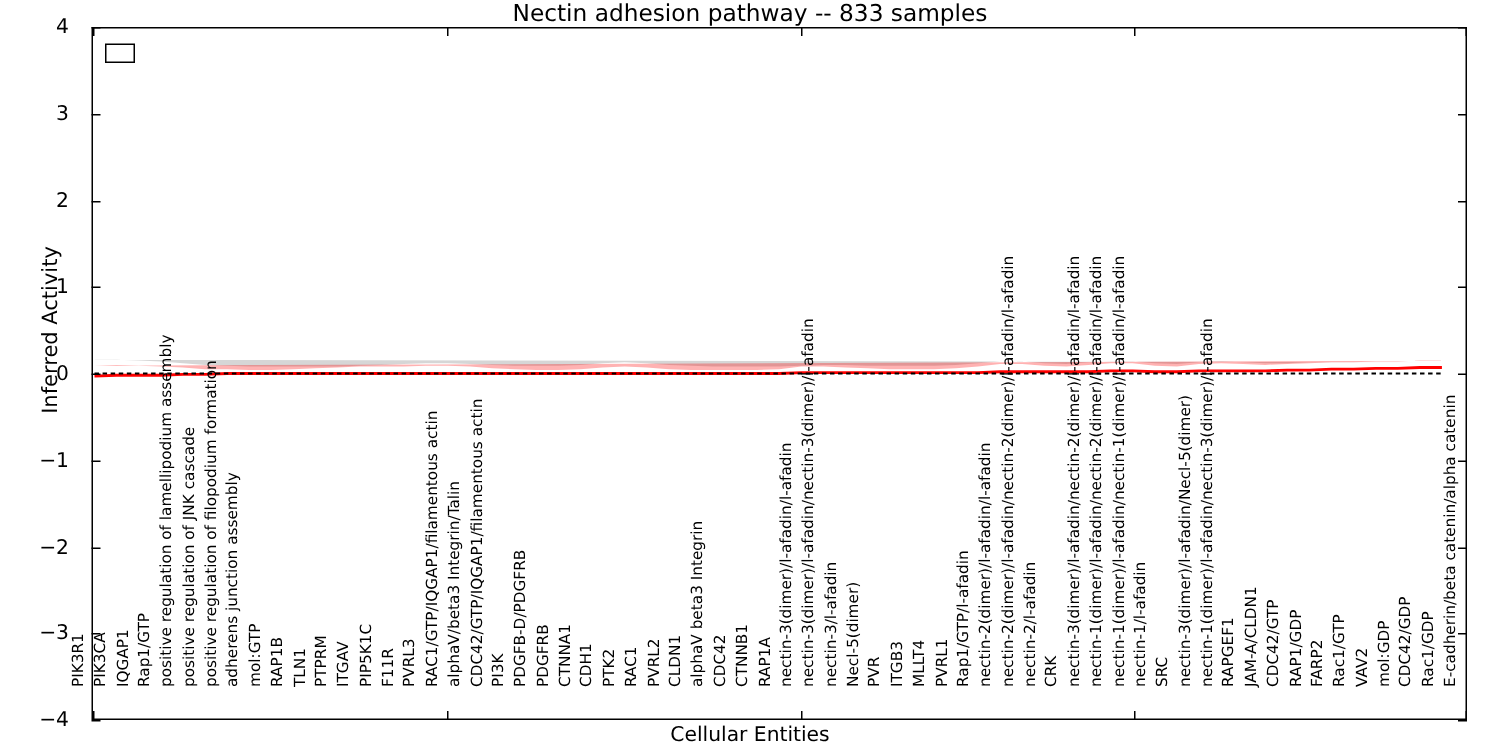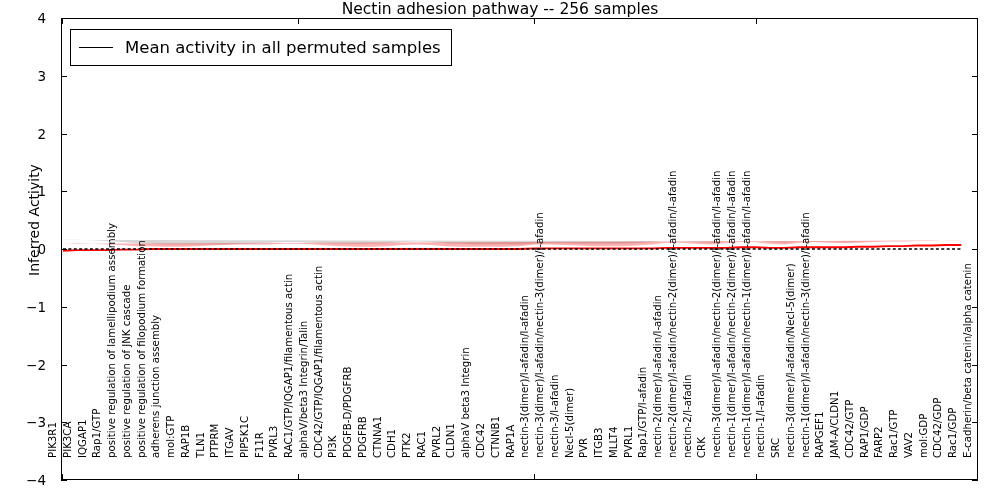--- a/index.html
+++ b/index.html
@@ -43,21 +43,21 @@
   .legrow{display:flex;align-items:center;height:24px;}
   .legline{width:34px;height:0;border-top:1.6px solid #000;margin-right:12px;}
   .legline.red{border-top-color:#ff0000;}
   .legtxt{font-size:16.5px;color:#000;white-space:nowrap;}
 </style>
 </head>
 <body>
 
 <div id="root">
 
-  <div id="title">Nectin adhesion pathway -- 256 samples</div>
+  <div id="title">Nectin adhesion pathway -- 833 samples</div>
 
   <div id="ylabels">
       <div class="ytick" style="top: 462px;">−4</div>
       <div class="ytick" style="top: 404.25px;">−3</div>
       <div class="ytick" style="top: 346.5px;">−2</div>
       <div class="ytick" style="top: 288.75px;">−1</div>
       <div class="ytick" style="top: 231px;">0</div>
       <div class="ytick" style="top: 173.25px;">1</div>
       <div class="ytick" style="top: 115.5px;">2</div>
       <div class="ytick" style="top: 57.75px;">3</div>
@@ -134,26 +134,23 @@
       <div class="xlab" style="left: 793.935px;">CDC42/GTP</div>
       <div class="xlab" style="left: 808.694px;">RAP1/GDP</div>
       <div class="xlab" style="left: 823.452px;">FARP2</div>
       <div class="xlab" style="left: 838.21px;">Rac1/GTP</div>
       <div class="xlab" style="left: 852.968px;">VAV2</div>
       <div class="xlab" style="left: 867.726px;">mol:GDP</div>
       <div class="xlab" style="left: 882.484px;">CDC42/GDP</div>
       <div class="xlab" style="left: 897.242px;">Rac1/GDP</div>
       <div class="xlab" style="left: 912px;">E-cadherin/beta catenin/alpha catenin</div>
     </div>
+  <div id="xaxis-title">Cellular Entities</div>
 
   <div id="legend">
-    <div class="legrow">
-      <span class="legline"></span>
-      <span class="legtxt">Mean activity in all permuted samples</span>
-    </div>
   </div>
 
 <div class="ytickmark" style="top: 480px;"></div>
     <div class="ytickmark r" style="top: 480px;"></div>
     <div class="ytickmark" style="top: 422.25px;"></div>
     <div class="ytickmark r" style="top: 422.25px;"></div>
     <div class="ytickmark" style="top: 364.5px;"></div>
     <div class="ytickmark r" style="top: 364.5px;"></div>
     <div class="ytickmark" style="top: 306.75px;"></div>
     <div class="ytickmark r" style="top: 306.75px;"></div>

